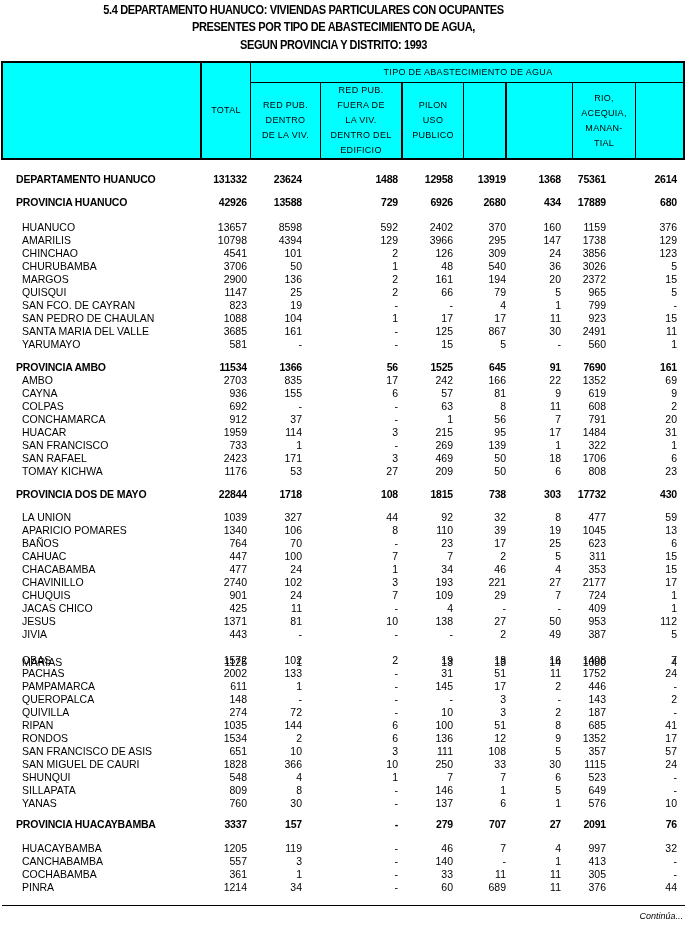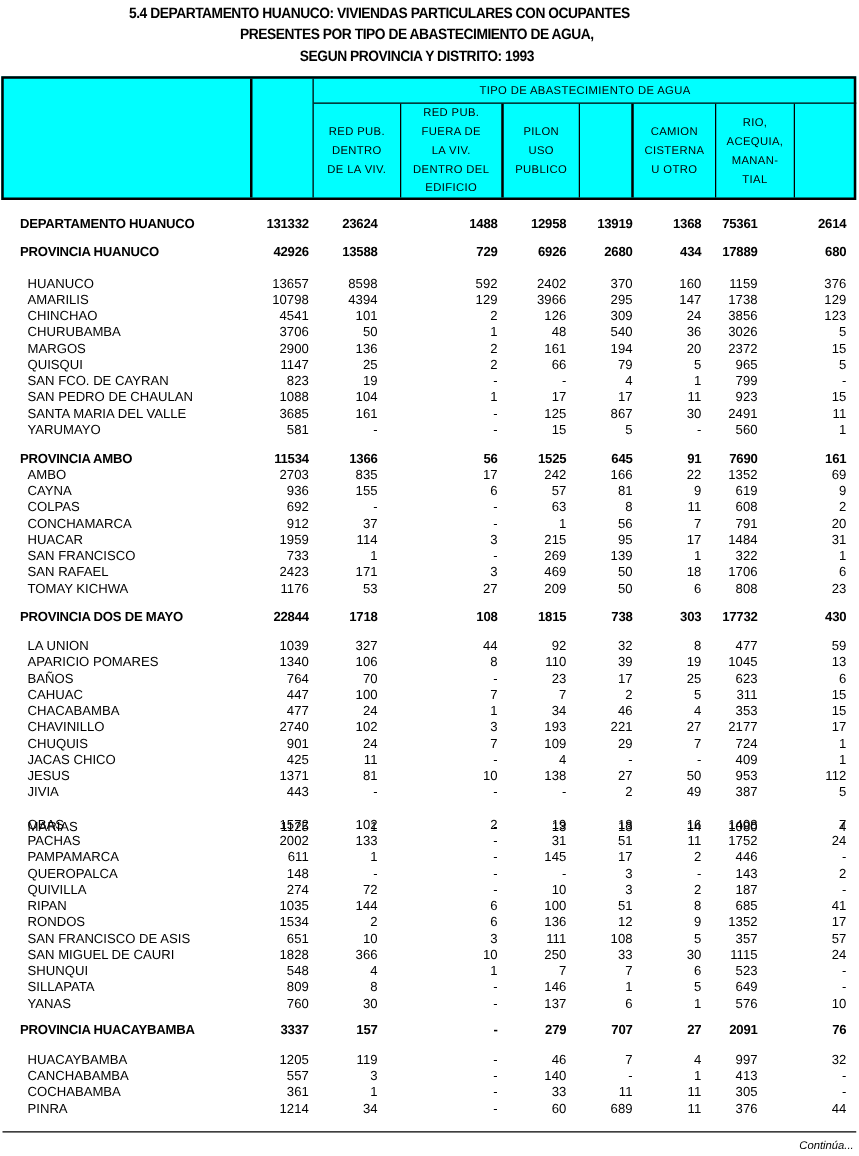--- a/index.html
+++ b/index.html
@@ -51,36 +51,34 @@
   <div class="vline" style="left:197px;top:0;width:2px;height:95px;"></div>
   <div class="vline" style="left:247px;top:0;width:1px;height:95px;"></div>
   <div class="hline" style="left:248px;top:19px;width:434px;"></div>
   <div class="vline" style="left:317px;top:20px;width:1px;height:75px;"></div>
   <div class="vline" style="left:398px;top:20px;width:2px;height:75px;"></div>
   <div class="vline" style="left:460px;top:20px;width:1px;height:75px;"></div>
   <div class="vline" style="left:502px;top:20px;width:2px;height:75px;"></div>
   <div class="vline" style="left:569px;top:20px;width:1px;height:75px;"></div>
   <div class="vline" style="left:632px;top:20px;width:1px;height:75px;"></div>
 
+  <div class="hcell" style="left:199px;top:0;width:48px;height:95px;">TOTAL</div>
   <div class="hcell" style="left:248px;top:0;width:434px;height:19px;">TIPO  DE  ABASTECIMIENTO  DE  AGUA</div>
 
   <div class="hcell hcol" style="left:248px;top:20px;width:69px;height:75px;white-space:pre-line;">RED PUB.
 DENTRO
 DE LA VIV.</div>
   <div class="hcell hcol" style="left:318px;top:20px;width:80px;height:75px;white-space:pre-line;">RED PUB.
 FUERA DE
 LA VIV.
 DENTRO DEL
 EDIFICIO</div>
   <div class="hcell hcol" style="left:400px;top:20px;width:60px;height:75px;white-space:pre-line;">PILON
 USO
 PUBLICO</div>
-  <div class="hcell hcol" style="left:504px;top:20px;width:65px;height:75px;white-space:pre-line;">CAMION
-CISTERNA
-U OTRO</div>
   <div class="hcell hcol" style="left:570px;top:20px;width:62px;height:75px;white-space:pre-line;">RIO,
 ACEQUIA,
 MANAN-
 TIAL</div>
 </div>
 
 <div class="rows" id="rows">
     <div class="row bold" style="top: 173px;">
       <span class="name">DEPARTAMENTO HUANUCO</span>
       <span class="num c0">131332</span>

